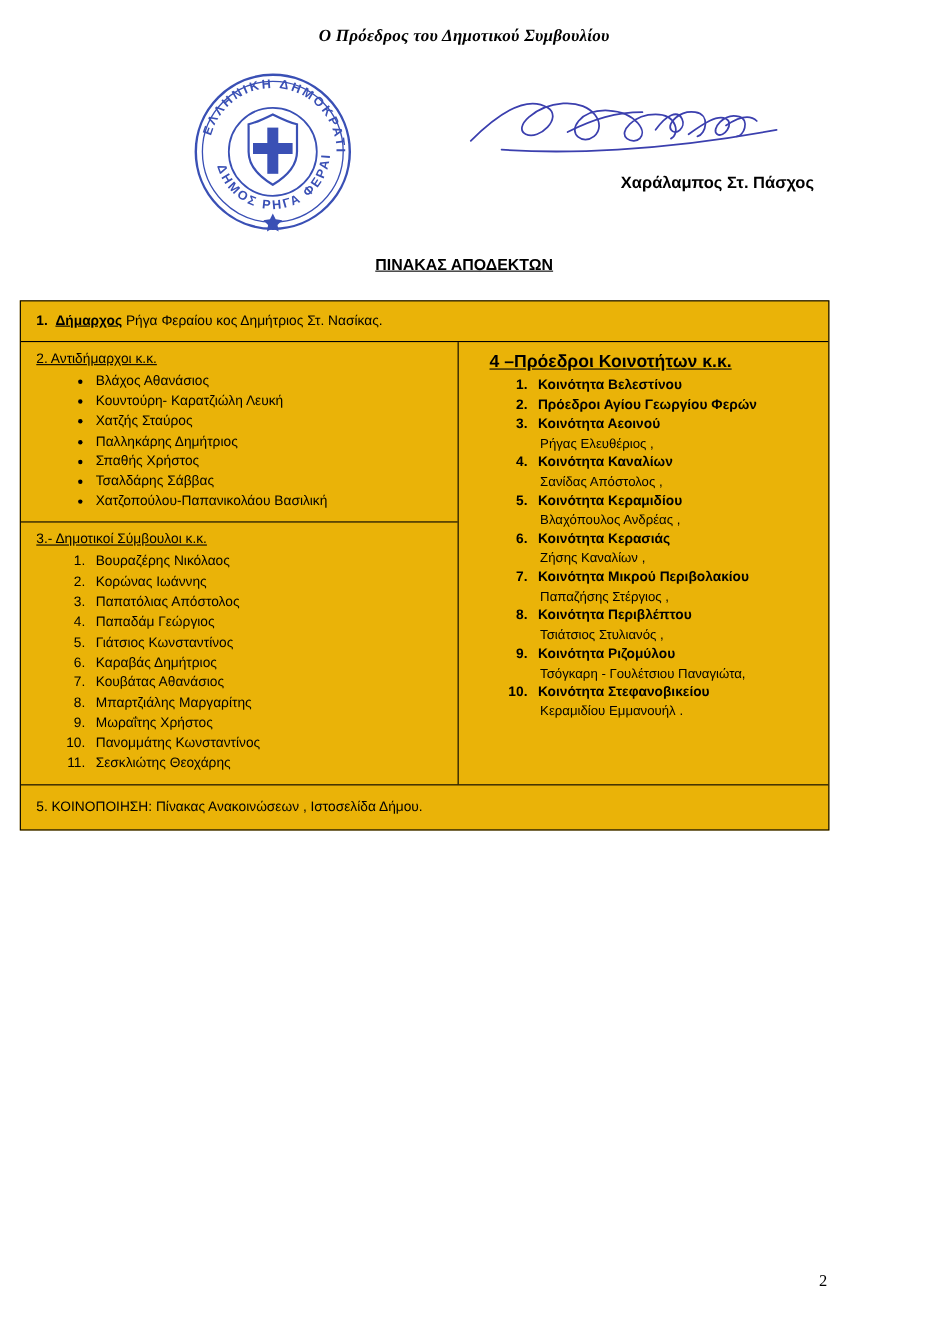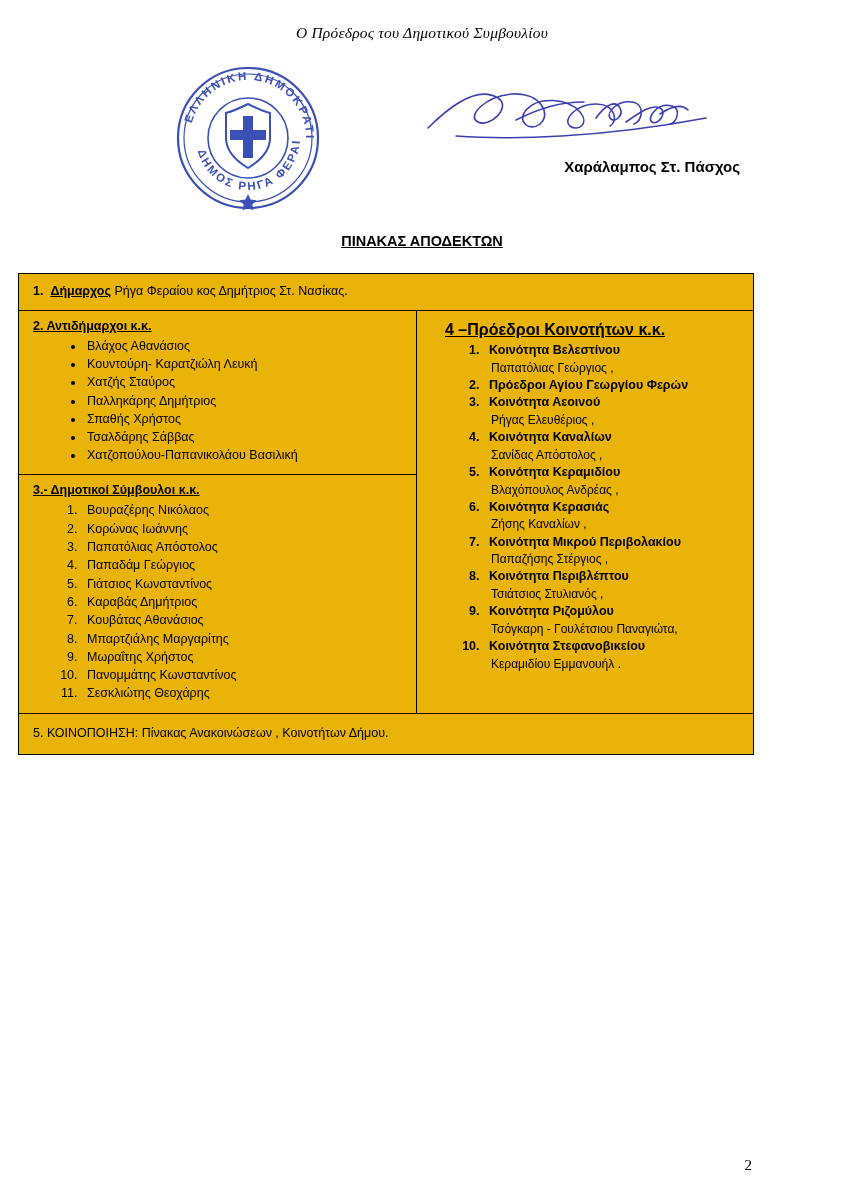--- a/index.html
+++ b/index.html
@@ -23,21 +23,21 @@
 
   
   .header-title {
     position: absolute;
     top: 24px;
     left: 0;
     width: 844px;
     text-align: center;
     font-family: "Liberation Serif", serif;
     font-size: 15.5px;
-    font-weight: normal;
+    font-weight: bold;
     font-style: italic;
     letter-spacing: 0.2px;
   }
   .header-title span { display: inline-block; }
 
   .seal {
     position: absolute;
     top: 58px;
     left: 168px;
     width: 160px;
@@ -117,21 +117,21 @@
   }
 
   .block {
     padding: 8px 8px 8px 14px;
   }
   .block.bordered-bottom {
     border-bottom: 1px solid #000;
   }
   .block-title {
     font-size: 12.5px;
-    font-weight: bold;
+    font-weight: normal;
     margin-bottom: 4px;
   }
   .block-title u { text-decoration: underline; }
 
   ul.bullets {
     margin: 2px 0 2px 0;
     padding-left: 52px;
     list-style: disc;
   }
   ul.bullets li {
@@ -294,21 +294,20 @@
 
       </div>
 
       <div class="col-right">
         <div class="right-title">
           <u>4 –Πρόεδροι Κοινοτήτων κ.κ.</u>
         </div>
         <ol class="communities">
           <li>
             <span>Κοινότητα Βελεστίνου</span>
-            <span class="person">Παπατόλιας Γεώργιος  ,</span>
           </li>
           <li>
             <span>Πρόεδροι Αγίου Γεωργίου Φερών</span>
           </li>
           <li>
             <span>Κοινότητα Αεοινού</span>
             <span class="person">Ρήγας Ελευθέριος  ,</span>
           </li>
           <li>
             <span>Κοινότητα Καναλίων</span>
@@ -338,20 +337,20 @@
             <span>Κοινότητα Στεφανοβικείου</span>
             <span class="person">Κεραμιδίου Εμμανουήλ .</span>
           </li>
         </ol>
       </div>
 
     </div>
 
     <div class="row-3">
       <span class="lbl">5. ΚΟΙΝΟΠΟΙΗΣΗ:</span>
-      <span>Πίνακας Ανακοινώσεων , Κοινοτήτων Δήμου.</span>
+      <span>Πίνακας Ανακοινώσεων , Ιστοσελίδα Δήμου.</span>
     </div>
 
   </div>
 
   <div class="page-number">2</div>
 
 </div>
 
 </body></html>

